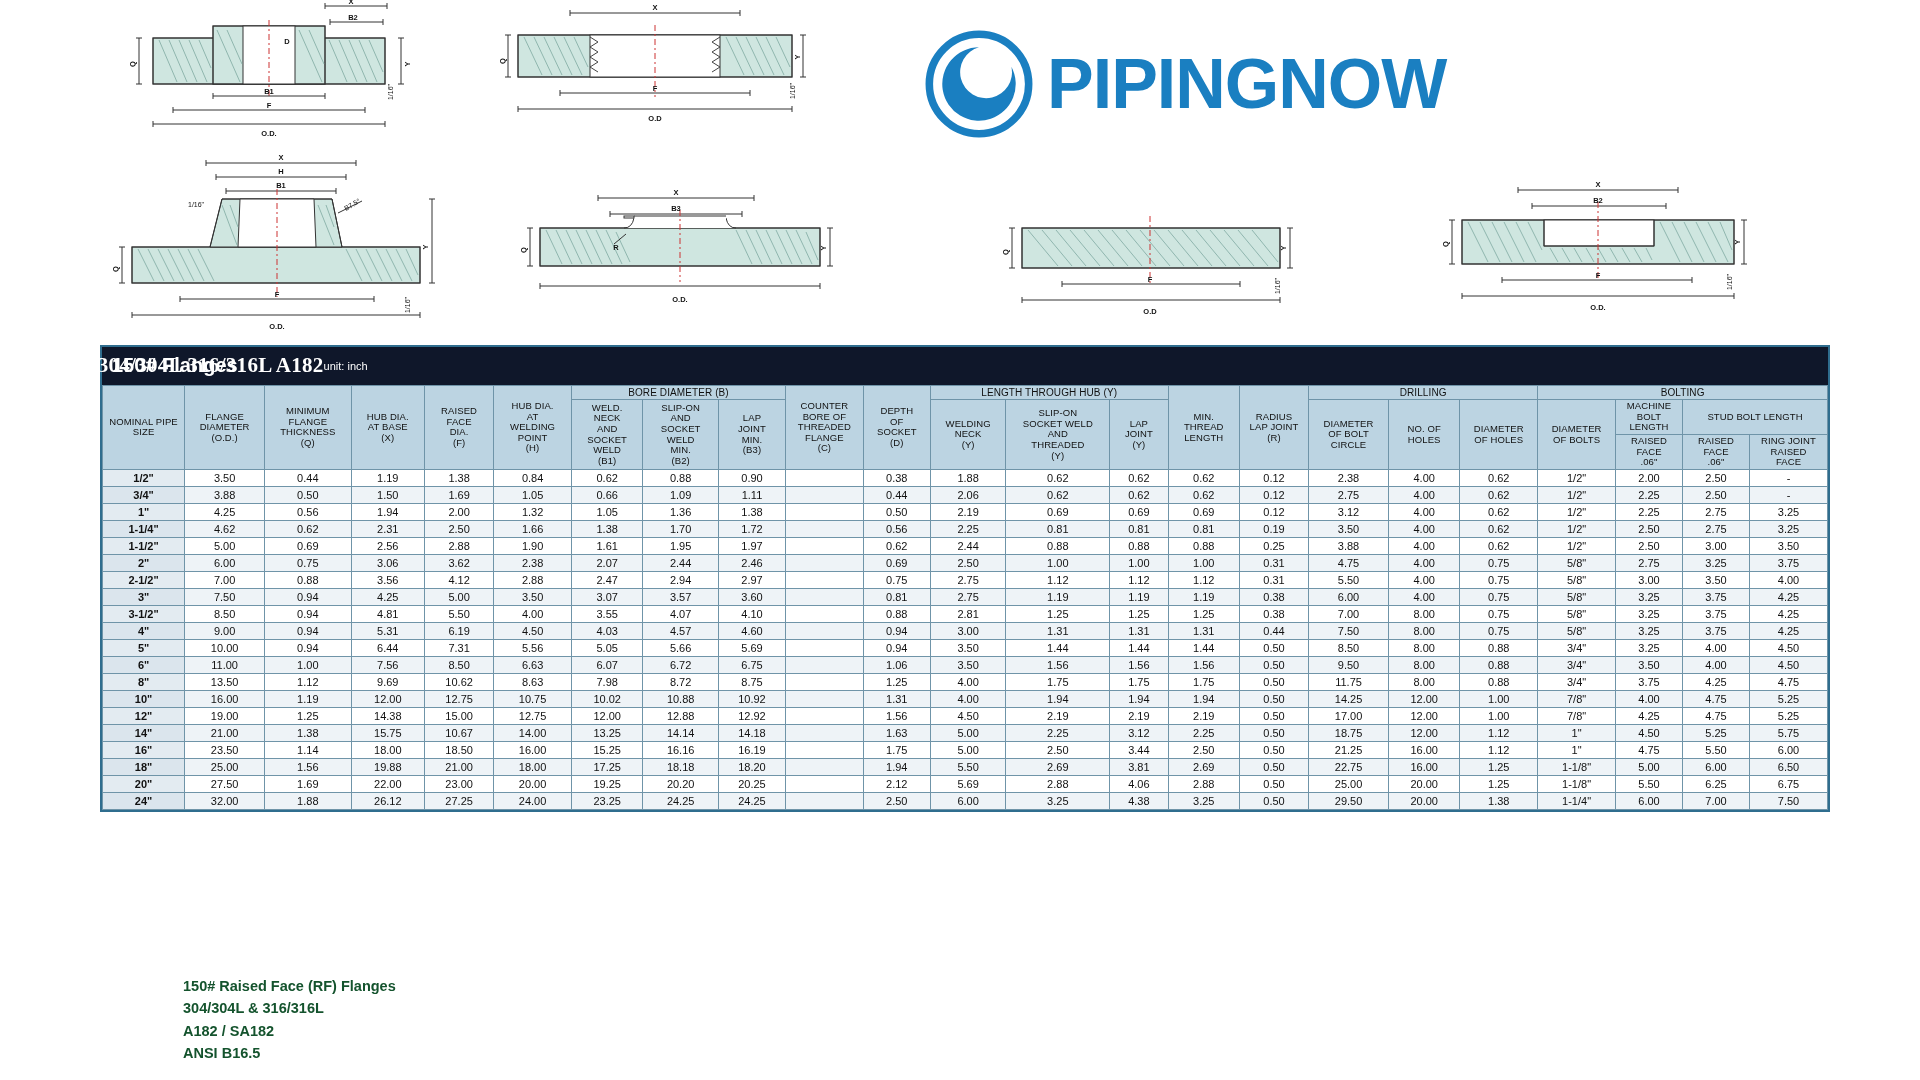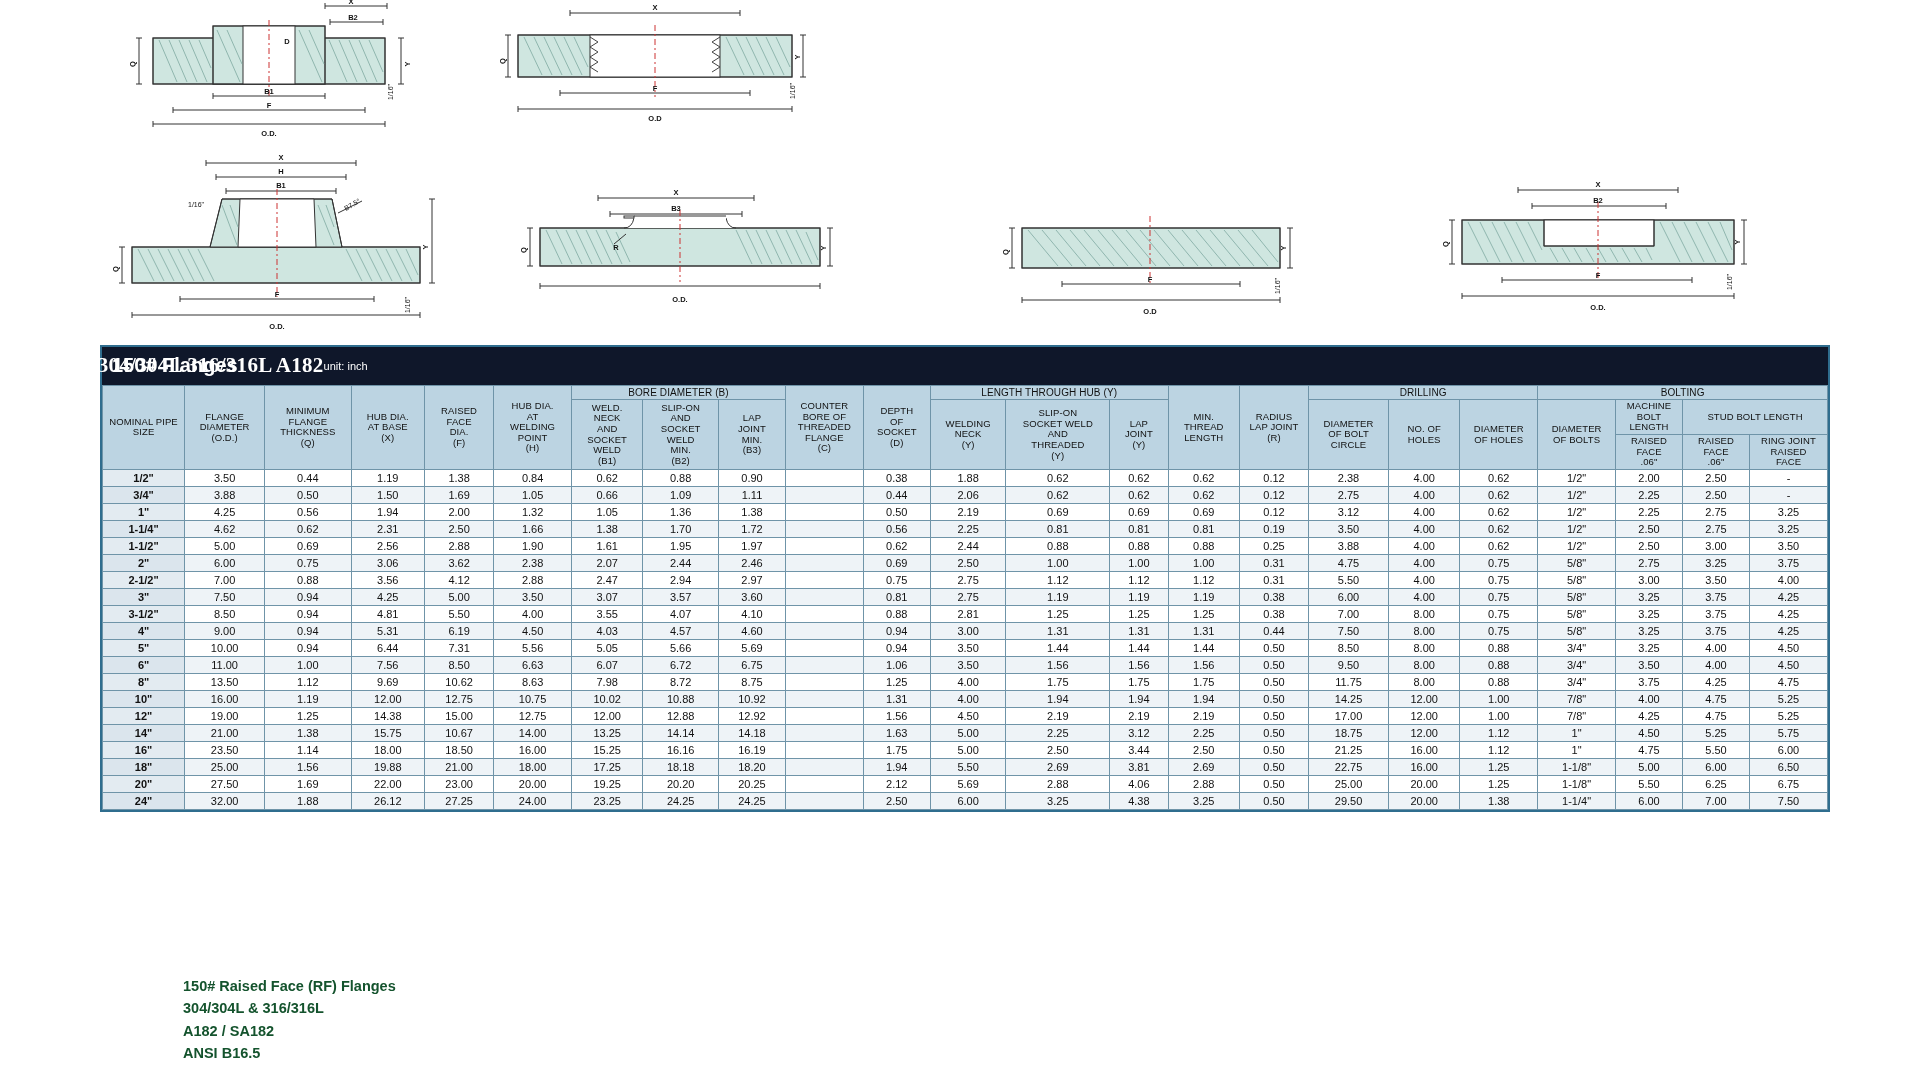--- a/index.html
+++ b/index.html
@@ -409,20 +409,28 @@
         <text class="lbl-b" x="158" y="23" text-anchor="middle">B2</text>
         <text class="lbl-b" x="158" y="98" text-anchor="middle">F</text>
         <text class="lbl-b" x="158" y="130" text-anchor="middle">O.D.</text>
         <text class="lbl-b" x="8" y="64" transform="rotate(-90 8 64)" text-anchor="middle">Q</text>
         <text class="lbl-b" x="300" y="62" transform="rotate(-90 300 62)" text-anchor="middle">Y</text>
         <text class="lbl" x="292" y="102" transform="rotate(-90 292 102)" text-anchor="middle">1/16"</text>
       </svg>
     </div>
   </div>
 
+  <div class="logo">
+    <svg class="logo-mark" viewBox="0 0 100 100">
+      <circle cx="50" cy="50" r="46" fill="none" stroke="#1a7fc1" stroke-width="7"></circle>
+      <path d="M50 16 a34 34 0 1 0 30 18 a24 24 0 1 1 -30 -18 Z" fill="#1a7fc1"></path>
+      <circle cx="62" cy="37" r="11" fill="#ffffff"></circle>
+    </svg>
+    <span class="logo-text">PIPINGNOW</span>
+  </div>
 
   <div class="table-wrap">
     <div class="tbl-header">
       <span class="t-left">150# Flanges</span>
       <span class="t-mid">304/304L  316/316L  A182</span>
       <span class="t-right">unit: inch</span>
     </div>
 
     <table class="flange">
       <colgroup>

